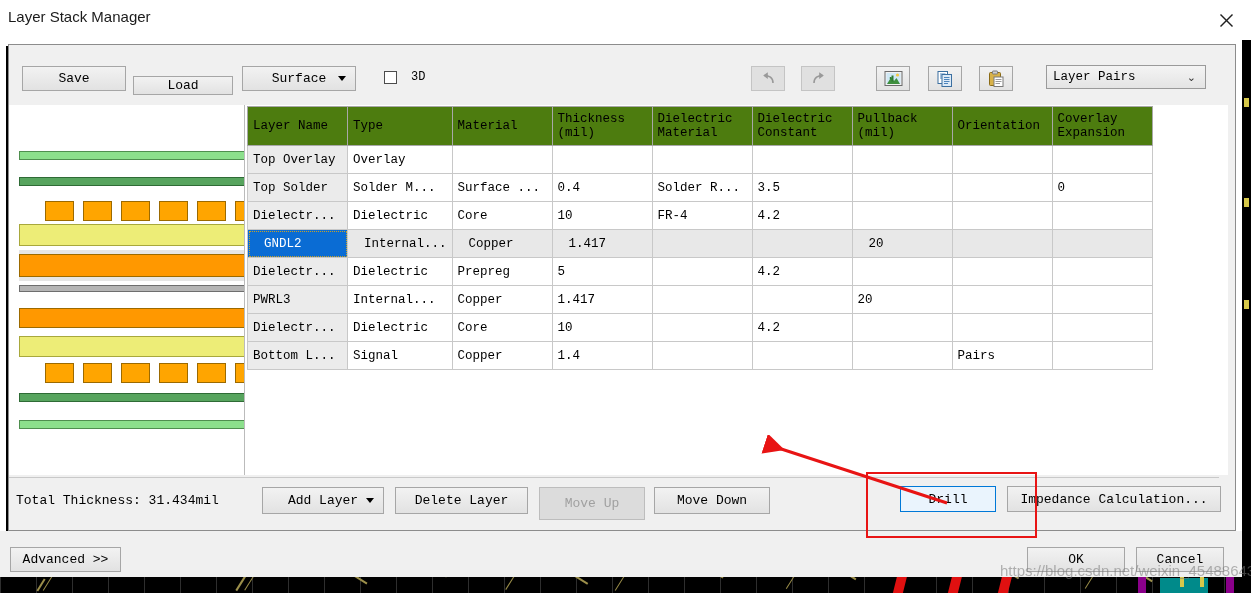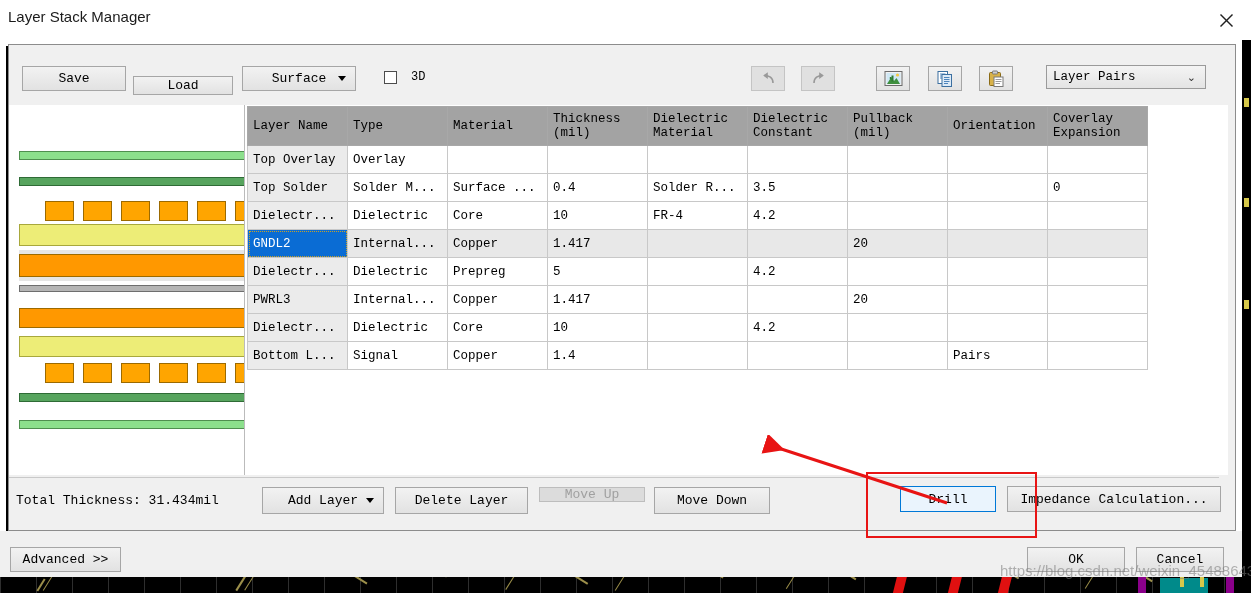--- a/index.html
+++ b/index.html
@@ -256,21 +256,21 @@
   }
   table.lsm {
     border-collapse: collapse;
     table-layout: fixed;
     font-family: "Liberation Mono", "DejaVu Sans Mono", monospace;
     font-size: 12.5px;
     margin: 1px 0 0 2px;
   }
   table.lsm th {
     border: 1px solid #a8a8a8;
-    background: #a3a3a3;
+    background: #4d7c0f;
     font-weight: normal;
     text-align: left;
     vertical-align: middle;
     padding: 2px 5px;
     height: 34px;
     line-height: 14px;
     white-space: pre-line;
   }
   table.lsm td {
     border: 1px solid #c8c8c8;
@@ -279,20 +279,21 @@
     height: 23px;
     vertical-align: middle;
     white-space: nowrap;
     overflow: hidden;
   }
   table.lsm td.namecell {
     background: #ebebeb;
   }
   table.lsm tr.selected td {
     background: #e8e8e8;
+    padding-left: 16px;
   }
   table.lsm tr.selected td.namecell {
     background: #0a6cd4;
     color: #ffffff;
     outline: 1px dotted #c9a227;
     outline-offset: -2px;
   }
 
   
   #footer-sep {
@@ -301,21 +302,21 @@
     width: 1210px; height: 1px;
     background: #c9c9c9;
   }
   #total-thickness {
     position: absolute;
     left: 16px; top: 493px;
     font-size: 13px;
   }
   #btn-addlayer   { left: 262px; top: 487px; width: 122px; height: 27px; }
   #btn-deletelayer{ left: 395px; top: 487px; width: 133px; height: 27px; }
-  #btn-moveup     { left: 539px; top: 487px; width: 106px; height: 15px; }
+  #btn-moveup     { left: 539px; top: 487px; width: 106px; height: 33px; }
   #btn-movedown   { left: 654px; top: 487px; width: 116px; height: 27px; }
 
   #btn-drill {
     left: 900px; top: 486px; width: 96px; height: 26px;
     background: #eaf4fd;
     border: 1px solid #0078d7;
   }
   #btn-impedance {
     left: 1007px; top: 486px; width: 214px; height: 26px;
   }

